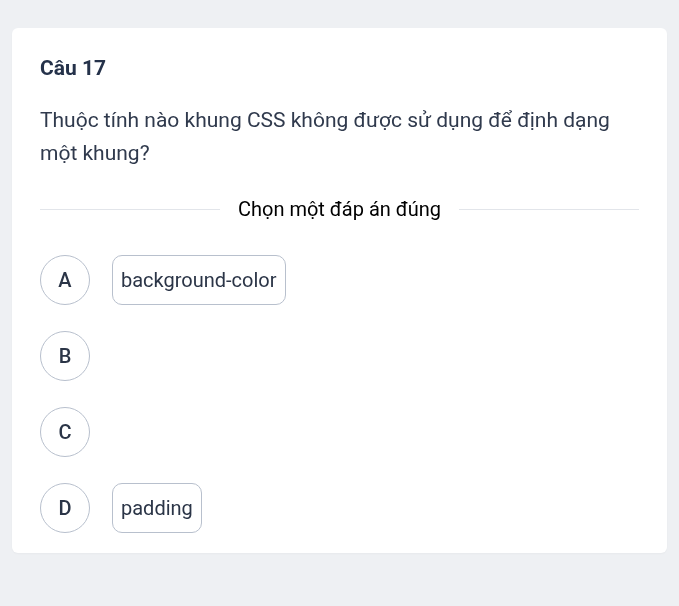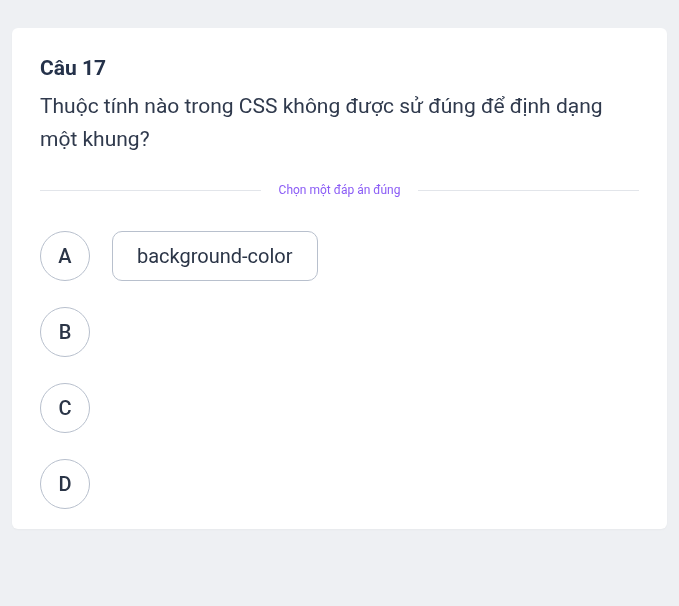--- a/index.html
+++ b/index.html
@@ -16,42 +16,42 @@
     background: #ffffff;
     margin: 28px 12px 0 12px;
     border-radius: 6px;
     padding: 28px 28px 20px 28px;
     box-shadow: 0 1px 2px rgba(0,0,0,0.03);
   }
   .question-number {
     font-size: 21px;
     font-weight: 700;
     color: #25324a;
-    margin: 0 0 10px 0;
+    margin: 0 0 24px 0;
   }
   .question-text {
     font-size: 21px;
     font-weight: 400;
     color: #303a4d;
     line-height: 1.55;
     margin: 0 0 28px 0;
   }
   .divider-wrap {
     display: flex;
     align-items: center;
     margin-bottom: 34px;
   }
   .divider-line {
     flex: 1;
     height: 1px;
     background: #e2e5ea;
   }
   .divider-text {
-    font-size: 12px;
-    color: #8b5cf6;
+    font-size: 20px;
+    color: #000000;
     padding: 0 18px;
     white-space: nowrap;
   }
   .options {
     display: flex;
     flex-direction: column;
     gap: 26px;
   }
   .option-row {
     display: flex;
@@ -69,51 +69,52 @@
     font-size: 20px;
     font-weight: 500;
     color: #2b3547;
     background: #fff;
     flex-shrink: 0;
     cursor: pointer;
   }
   .option-text {
     border: 1.5px solid #b8c0cd;
     border-radius: 10px;
-    padding: 12px 24px;
+    padding: 12px 8px;
     font-size: 20px;
     color: #2b3547;
     background: #fff;
     cursor: pointer;
     min-height: 50px;
     display: flex;
     align-items: center;
   }
 </style>
 </head>
 <body>
 
 <div class="card">
   <p class="question-number">Câu 17</p>
-  <p class="question-text">Thuộc tính nào trong CSS không được sử đúng để định dạng một khung?</p>
+  <p class="question-text">Thuộc tính nào khung CSS không được sử dụng để định dạng một khung?</p>
 
   <div class="divider-wrap">
     <div class="divider-line"></div>
     <div class="divider-text">Chọn một đáp án đúng</div>
     <div class="divider-line"></div>
   </div>
 
   <div class="options">
     <div class="option-row">
       <div class="option-letter">A</div>
       <div class="option-text">background-color</div>
     </div>
     <div class="option-row">
       <div class="option-letter">B</div>
     </div>
     <div class="option-row">
       <div class="option-letter">C</div>
     </div>
     <div class="option-row">
       <div class="option-letter">D</div>
+      <div class="option-text">padding</div>
     </div>
   </div>
 </div>
 
 </body></html>

